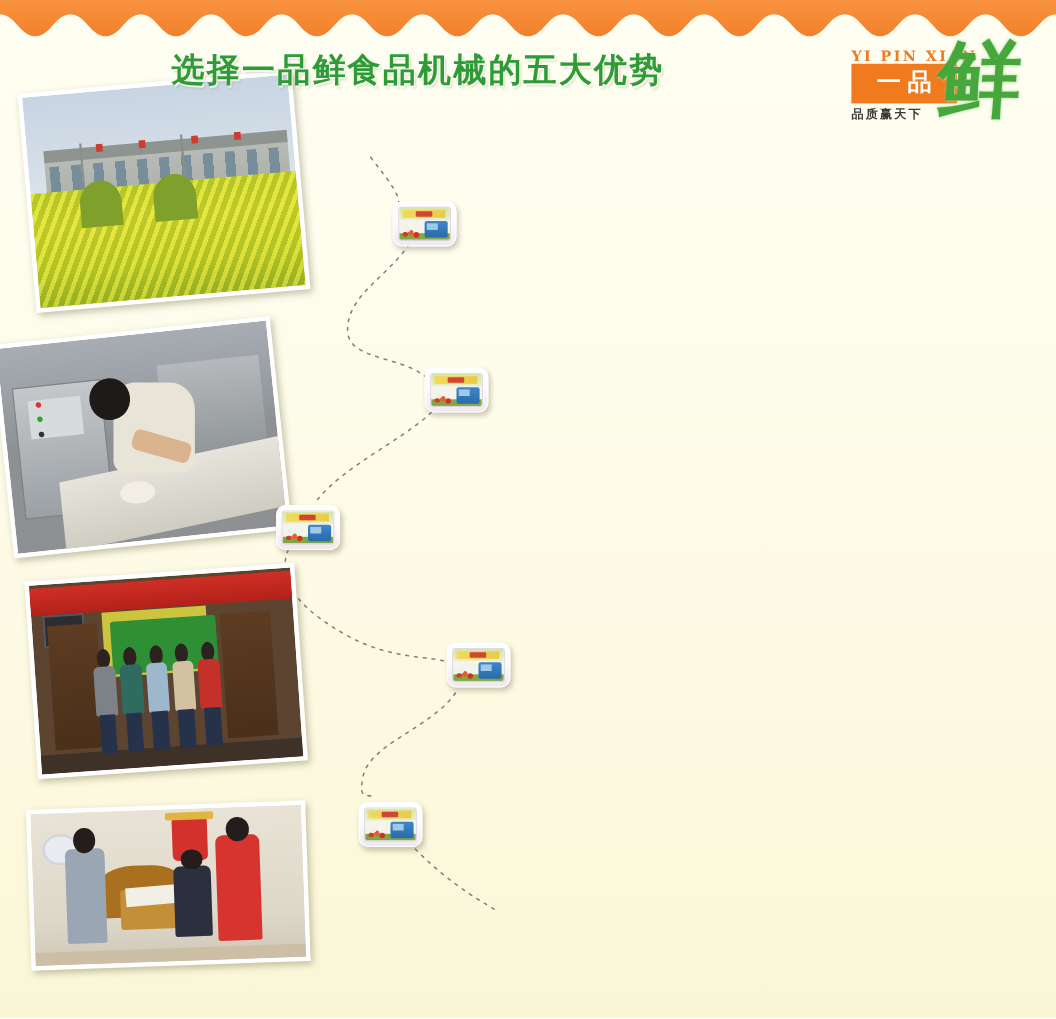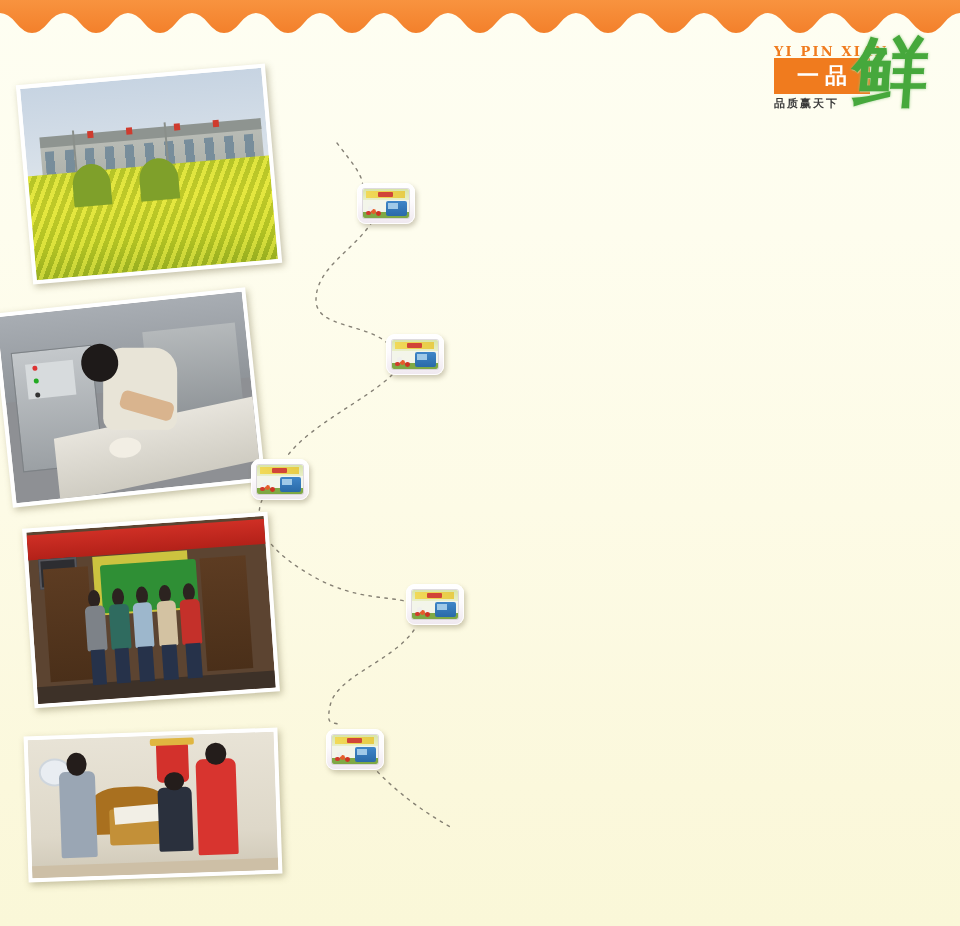--- a/index.html
+++ b/index.html
@@ -284,20 +284,21 @@
              t-16,10 t-16,10 t-16,-10 t-16,-10
              t-16,10 t-16,10 t-16,-10 t-16,-10
              t-16,10 t-16,10 t-16,-10 t-16,-10
              t-16,10 t-16,10 t-16,-10 t-16,-10
              t-16,10 t-16,10 t-16,-10 t-16,-10
              t-16,10 t-16,10 t-16,-10 t-16,-10
              t-16,10 t-16,10 t-16,-10 t-16,-10
              Z" fill="url(#og)"></path>
   </svg>
 
+  <div id="page-title">选择一品鲜食品机械的五大优势</div>
 
   <div id="logo">
     <div id="logo-pinyin">YI PIN XIAN</div>
     <div id="logo-box"></div>
     <div id="logo-box-text">一品</div>
     <div id="logo-xian">鲜</div>
     <div id="logo-slogan">品质赢天下</div>
   </div>
 
   <svg id="connector" viewBox="0 0 960 926">

